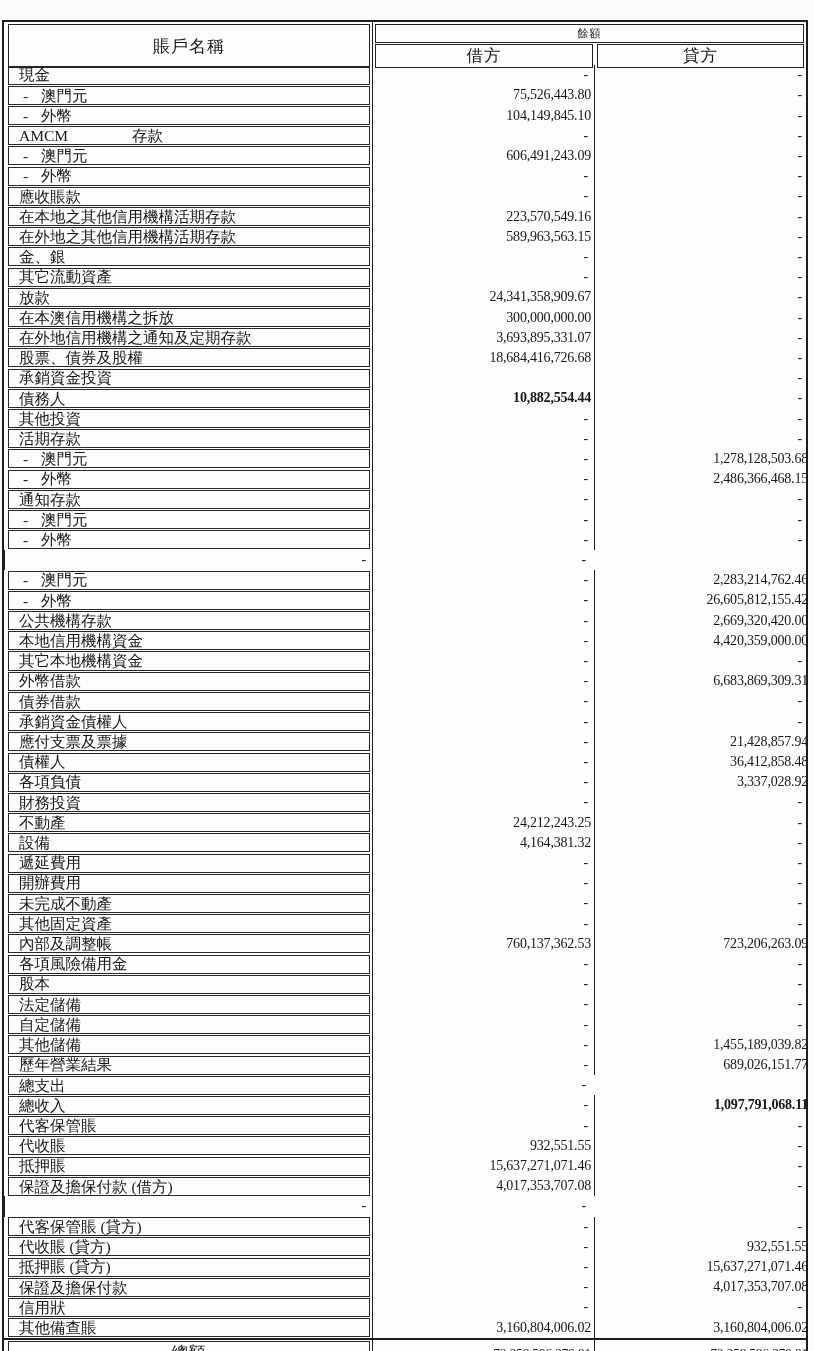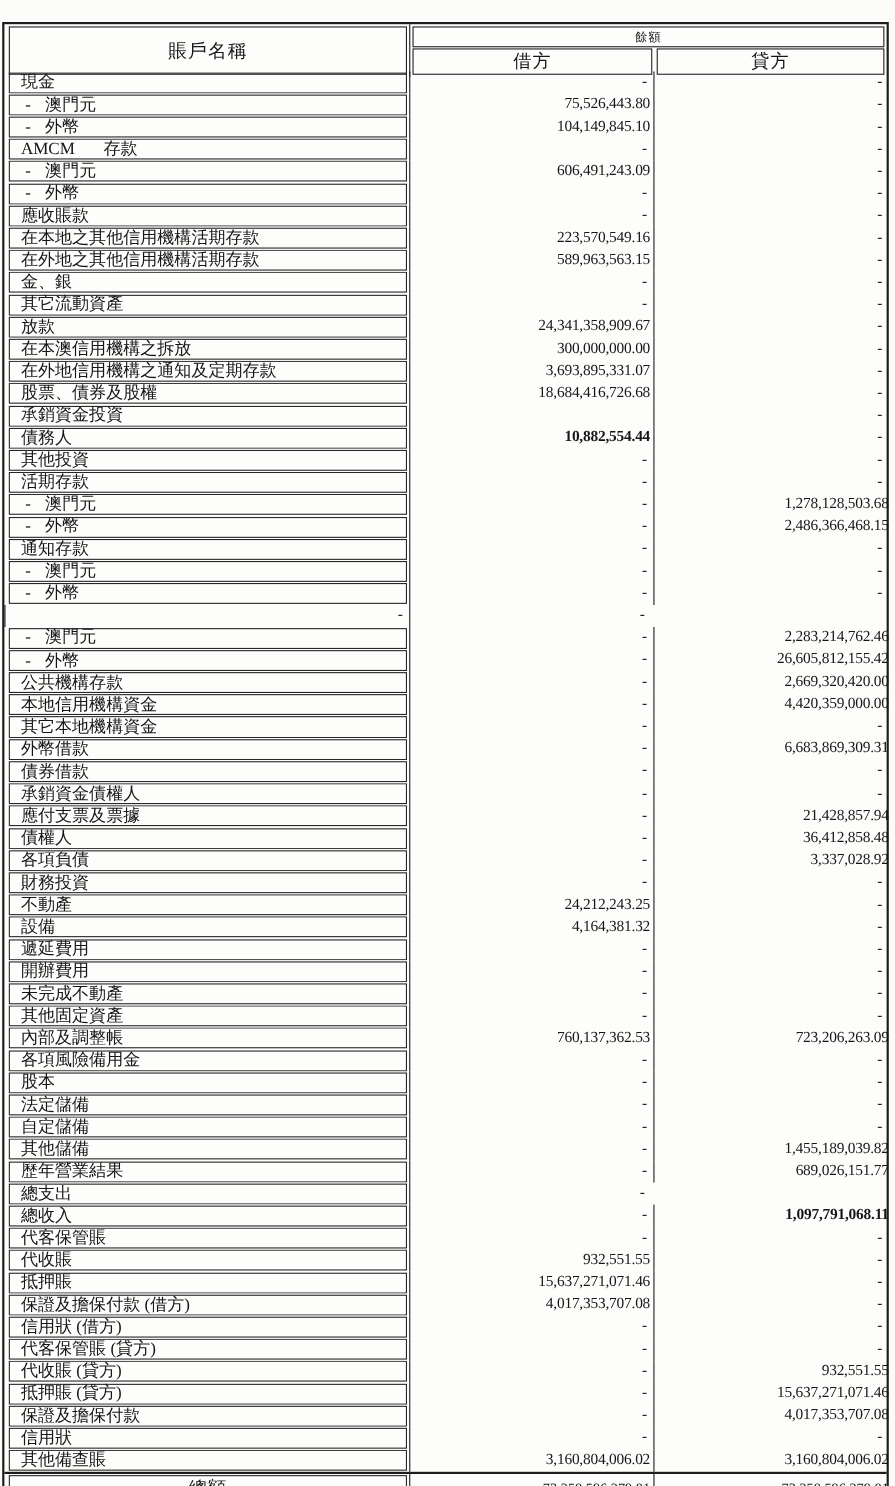--- a/index.html
+++ b/index.html
@@ -44,21 +44,21 @@
   .tbody { flex:none; display:flex; flex-direction:column; }
   .row { display:grid; grid-template-columns:368px 222px 216px; height:20.206px; flex:none; }
   .name-cell { padding:0.6px 2px 0.6px 4px; overflow:hidden; }
   .name-box {
     height:100%; border:1.3px solid #272727;
     display:flex; align-items:center;
     padding-left:10px; font-size:15.5px; line-height:1;
     white-space:nowrap; overflow:visible;
   }
   .name-box .dash { display:inline-block; width:22px; padding-left:4px; }
-  .name-box .gap2 { margin-left:26px;text-align:right; }
+  .name-box .gap2 { margin-left:64px;text-align:right; }
   .val {
     display:flex; align-items:center; justify-content:flex-end;
     font-size:14px; line-height:1; letter-spacing:-0.2px;
     border-left:1.6px solid #1d1d1d;
     padding-right:3px; overflow:hidden; white-space:nowrap;
   }
   .val.col3 { padding-right:2px; }
   .val.is-dash { padding-right:6px; font-size:14px; }
   .val.col3.is-dash { padding-right:8px; }
   .val.is-bold { font-weight:700; }
@@ -573,23 +573,20 @@
 
     <div class="row">
       <div class="name-cell">
         <div class="name-box">保證及擔保付款 (借方)</div>
       </div>
       <div class="val col2">4,017,353,707.08</div>
       <div class="val col3 is-dash">-</div>
     </div>
 
     <div class="row">
-      <div class="name-cell">
-        <div class="name-box">信用狀 (借方)</div>
-      </div>
       <div class="val col2 is-dash">-</div>
       <div class="val col3 is-dash">-</div>
     </div>
 
     <div class="row">
       <div class="name-cell">
         <div class="name-box">代客保管賬 (貸方)</div>
       </div>
       <div class="val col2 is-dash">-</div>
       <div class="val col3 is-dash">-</div>

